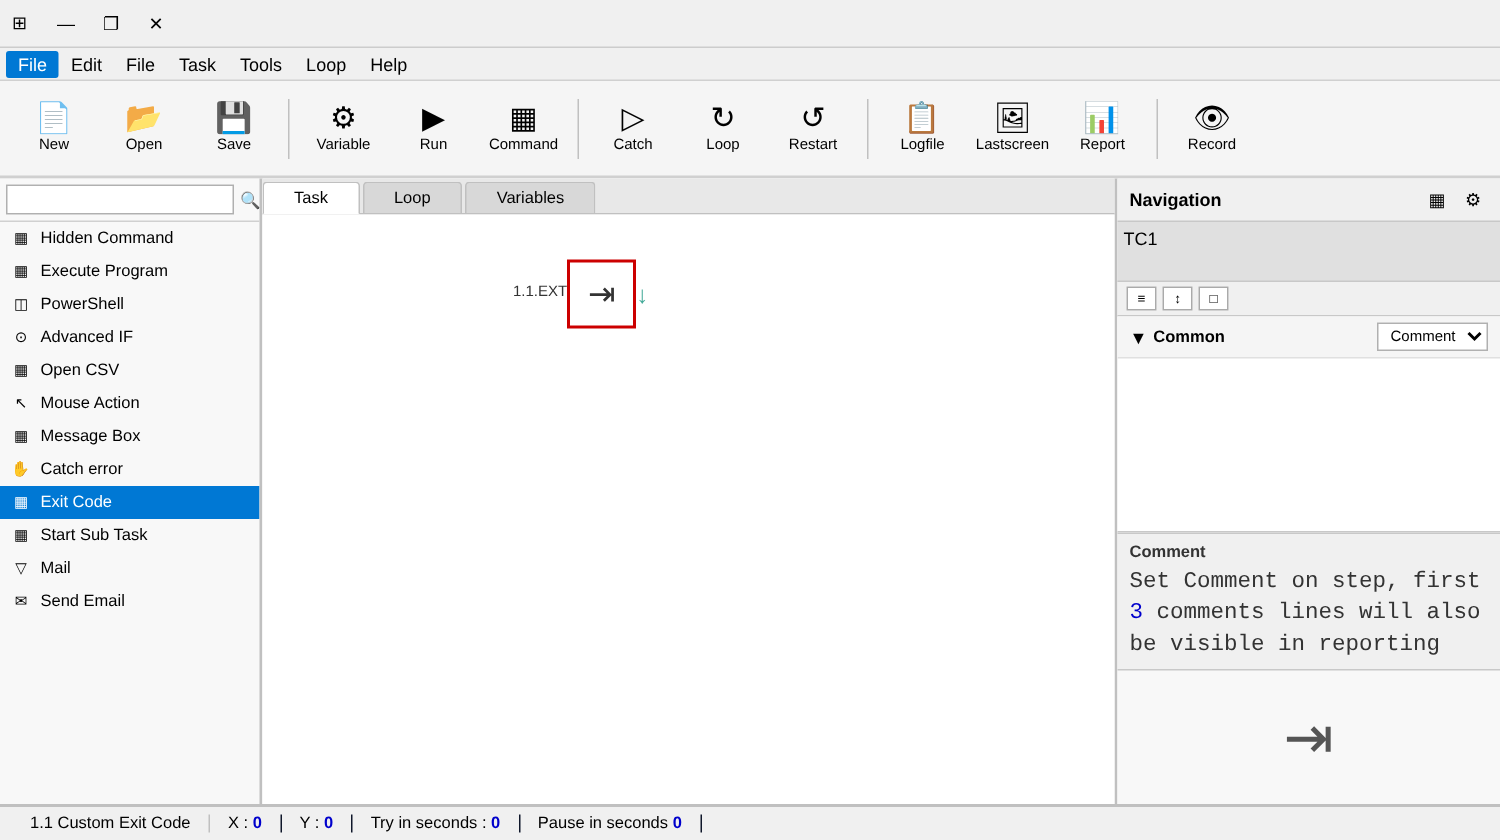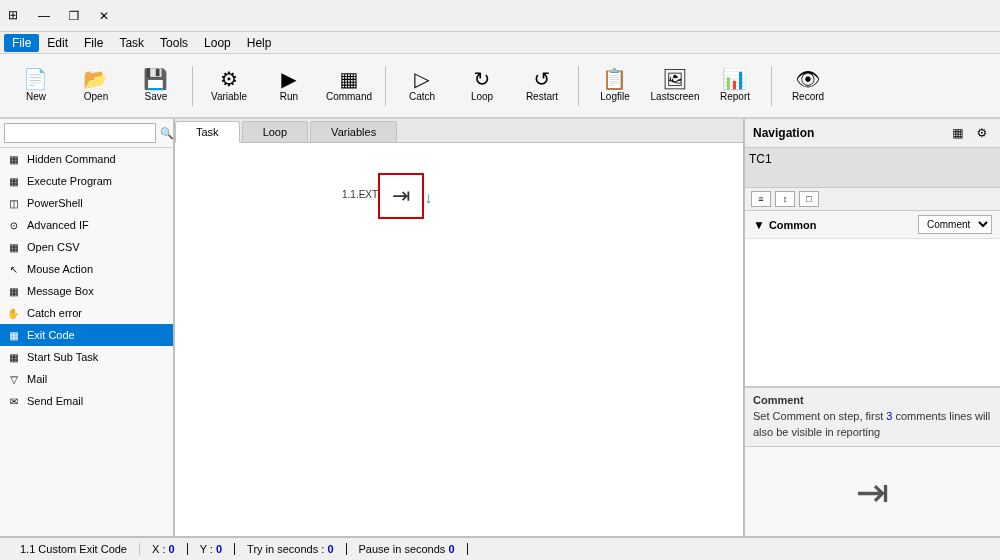--- a/index.html
+++ b/index.html
@@ -69,21 +69,21 @@
     .nav-sort-icon { width: 20px; height: 16px; border: 1px solid #aaa; background: white; display: flex; align-items: center; justify-content: center; font-size: 9px; cursor: pointer; }
     .nav-tree { flex: 1; overflow-y: auto; background: white; border-bottom: 1px solid #c8c8c8; }
     .tree-group { border-bottom: 1px solid #e0e0e0; }
     .tree-group-header { display: flex; align-items: center; justify-content: space-between; padding: 4px 8px; background: #f5f5f5; cursor: pointer; }
     .tree-group-label { font-size: 11px; font-weight: bold; }
     .tree-group-select { padding: 2px 4px; font-size: 10px; border: 1px solid #b0b0b0; background: white; }
 
     
     .comment-section { background: #f0f0f0; border-top: 1px solid #c8c8c8; padding: 6px 8px; }
     .comment-title { font-size: 11px; font-weight: bold; color: #333; margin-bottom: 3px; }
-    .comment-text { font-size: 11px; color: #333; line-height: 1.4; }
+    .comment-text { font-size: 15px; color: #333; line-height: 1.4; font-family: Liberation Mono, monospace; }
 
     
     .preview-area { height: 90px; background: #f8f8f8; border-top: 1px solid #c8c8c8; display: flex; align-items: center; justify-content: center; }
     .preview-icon { font-size: 40px; color: #555; }
 
     
     .status-bar { height: 24px; background: #f0f0f0; border-top: 2px solid #c0c0c0; display: flex; align-items: center; padding: 0 8px; font-size: 11px; gap: 0; }
     .status-item { padding: 0 12px; border-right: 1px solid #0f172a; }
     .status-item:first-child { border-right: 1px solid #c0c0c0; }
     .status-value { color: #0000cc; font-weight: bold; }

